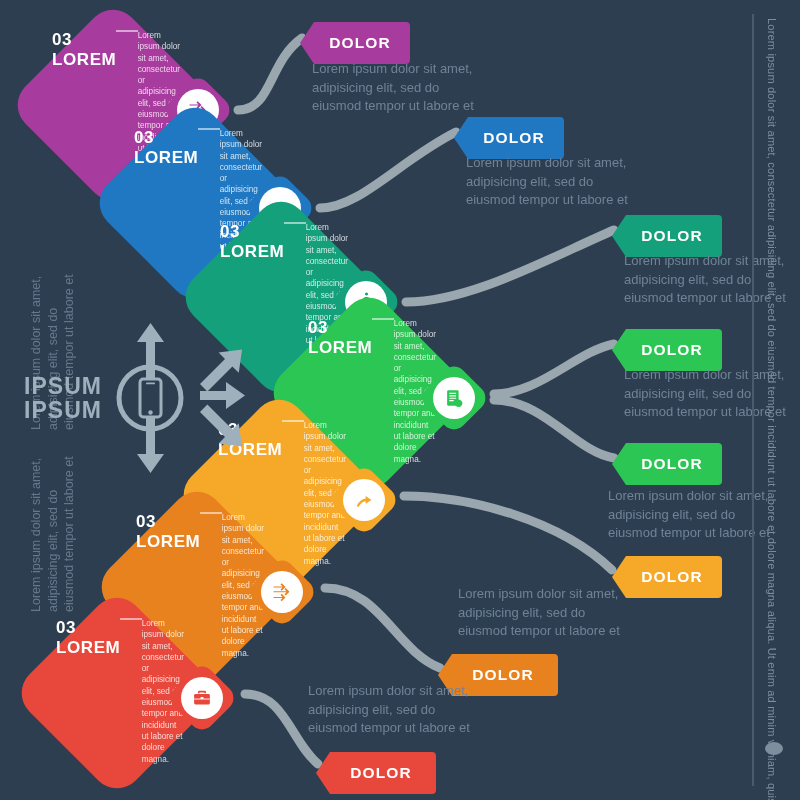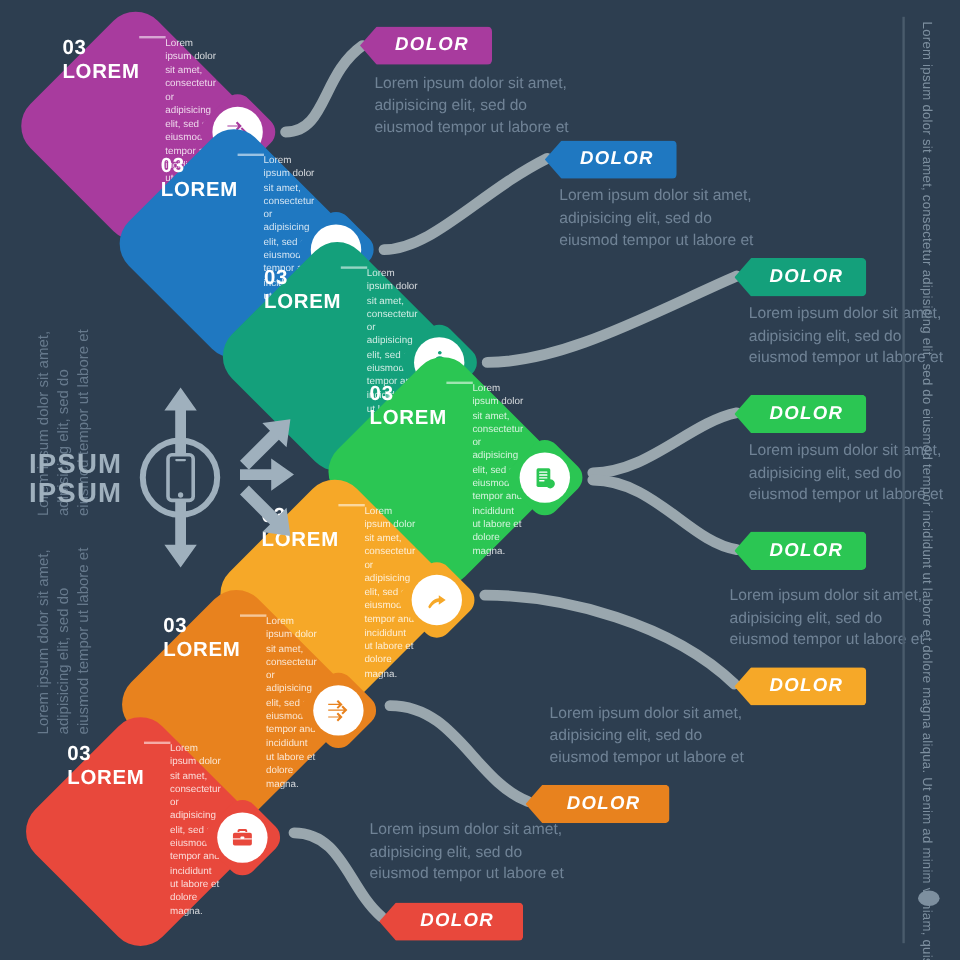--- a/index.html
+++ b/index.html
@@ -61,25 +61,25 @@
     position:absolute;width:52px;height:52px;border-radius:13px;transform:rotate(45deg);
   }
   .icon-circle{
     position:absolute;width:42px;height:42px;border-radius:50%;background:#fff;
     display:flex;align-items:center;justify-content:center;
   }
   .icon-circle svg{display:block;}
 
   
   .tag{
-    position:absolute;height:32px;display:flex;align-items:center;
+    position:absolute;height:42px;display:flex;align-items:center;
     justify-content:center;color:#fff;font-weight:bold;font-size:15.5px;
     letter-spacing:1.1px;border-radius:0 4px 4px 0;
     clip-path:polygon(14px 0, 100% 0, 100% 100%, 14px 100%, 0 50%);
-    padding-left:10px;box-sizing:border-box;font-style:italic;
+    padding-left:10px;box-sizing:border-box;
   }
   .tag-text{
     position:absolute;width:168px;color:#708396;font-size:13px;line-height:18.5px;
   }
 
   
   .conn{position:absolute;pointer-events:none;}
 </style>
 </head>
 <body>

